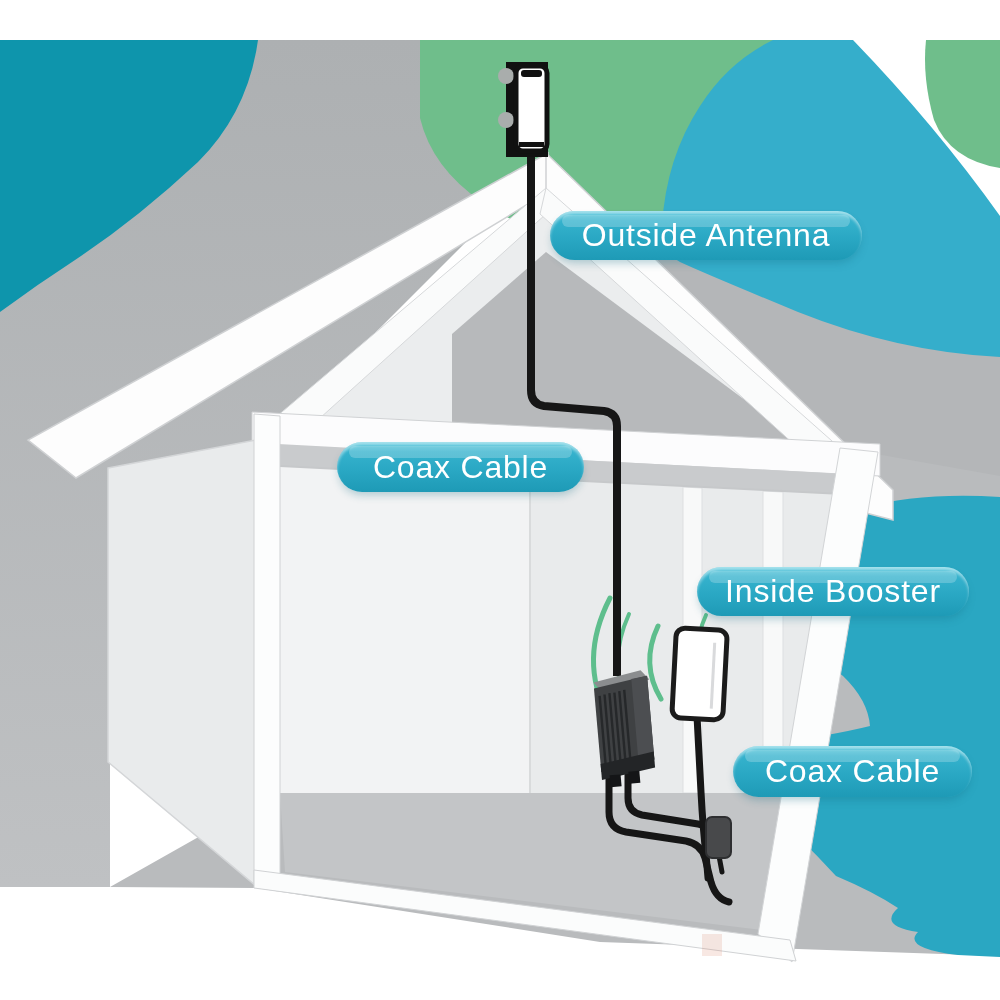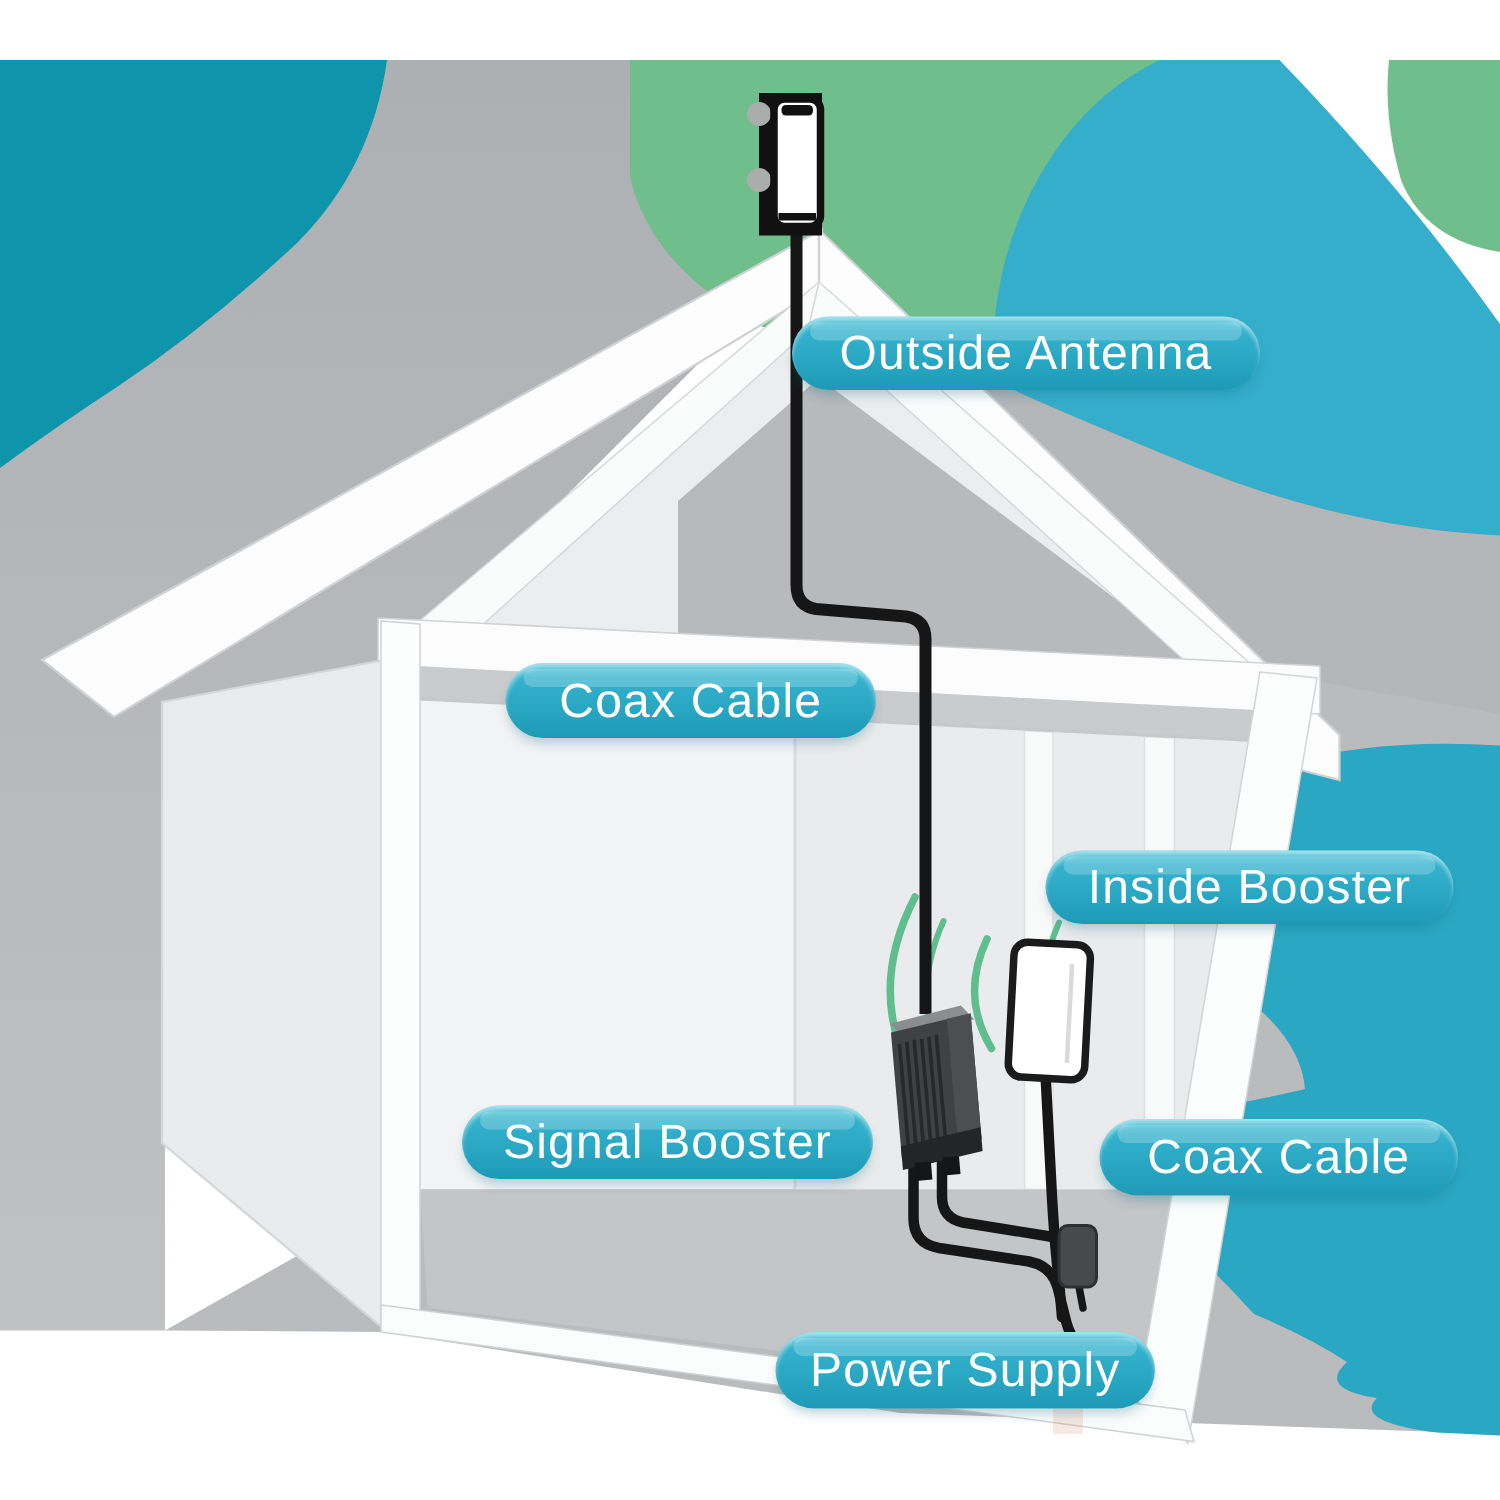--- a/index.html
+++ b/index.html
@@ -7,21 +7,21 @@
           font-family:"Liberation Sans",sans-serif;}
   .scene{position:absolute;left:0;top:0;width:1000px;height:1000px;}
   .pill{position:absolute;display:flex;align-items:center;justify-content:center;
         color:#ffffff;font-size:32px;font-weight:400;letter-spacing:0.8px;
         border-radius:30px;
         background:linear-gradient(180deg,#5cc9dd 0%,#35b2cd 20%,#29a7c3 58%,#1e9ab6 100%);
         box-shadow:inset 0 3px 3px rgba(255,255,255,0.45), 0 5px 8px -2px rgba(15,105,130,0.30);
         white-space:nowrap;}
   .pill::before{content:"";position:absolute;left:12px;right:12px;top:4px;height:12px;
         border-radius:10px;background:rgba(255,255,255,0.22);}
-  #pill-outside-antenna{left:528px;top:211px;width:312px;height:49px;}
+  #pill-outside-antenna{left:550px;top:211px;width:312px;height:49px;}
   #pill-coax-outside   {left:337px;top:442px;width:247px;height:50px;}
   #pill-inside-antenna {left:697px;top:567px;width:272px;height:49px;}
   #pill-signal-booster {left:308px;top:737px;width:274px;height:49px;}
   #pill-coax-inside    {left:733px;top:746px;width:239px;height:51px;}
   #pill-power-supply   {left:517px;top:888px;width:253px;height:51px;}
   .pill span{position:relative;}
 </style>
 </head>
 <body>
 
@@ -133,23 +133,17 @@
 
   <div class="pill" id="pill-outside-antenna">
     <span>Outside Antenna</span>
   </div>
   <div class="pill" id="pill-coax-outside">
     <span>Coax Cable</span>
   </div>
   <div class="pill" id="pill-inside-antenna">
     <span>Inside Booster</span>
   </div>
-  <div class="pill" id="pill-signal-booster">
-    <span>Signal Booster</span>
-  </div>
   <div class="pill" id="pill-coax-inside">
     <span>Coax Cable</span>
-  </div>
-  <div class="pill" id="pill-power-supply">
-    <span>Power Supply</span>
   </div>
 
 </div>
 
 </body></html>

